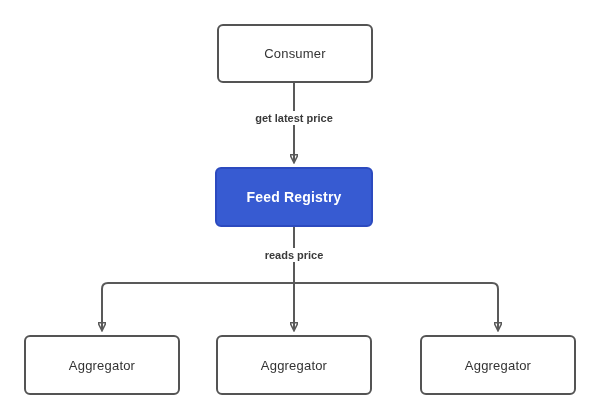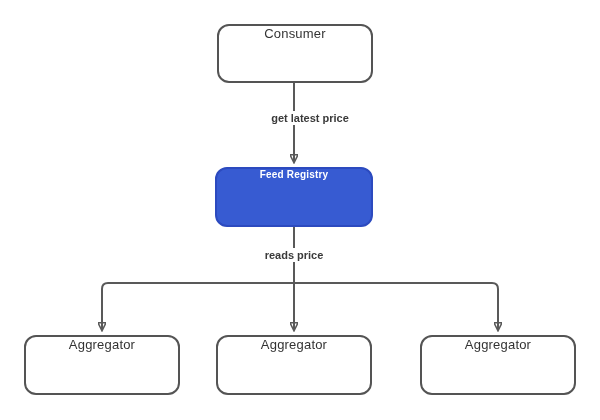--- a/index.html
+++ b/index.html
@@ -25,51 +25,51 @@
   .connectors path {
     fill: none;
     stroke: var(--connector, #595959);
     stroke-width: 2;
   }
   .node {
     position: absolute;
     box-sizing: border-box;
     background: var(--node-fill, #ffffff);
     border: 2px solid var(--node-border, #545454);
-    border-radius: 12px;
+    border-radius: 6px;
     display: flex;
-    align-items: flex-start;
+    align-items: center;
     justify-content: center;
     font-size: 13px;
     color: var(--node-text, #333333);
     letter-spacing: 0.2px;
   }
   .node.accent {
     background: var(--accent-fill, #375BD2);
     border-color: var(--accent-border, #2c4abf);
     color: var(--accent-text, #ffffff);
     font-weight: bold;
-    font-size: 10px;
+    font-size: 14px;
   }
   .node-consumer     { left: 217px; top: 24px;  width: 156px; height: 59px; }
   .node-registry     { left: 215px; top: 167px; width: 158px; height: 60px; }
   .node-aggregator-1 { left: 24px;  top: 335px; width: 156px; height: 60px; }
   .node-aggregator-2 { left: 216px; top: 335px; width: 156px; height: 60px; }
   .node-aggregator-3 { left: 420px; top: 335px; width: 156px; height: 60px; }
   .edge-label {
     position: absolute;
     transform: translate(-50%, -50%);
     background: var(--bg, #ffffff);
     padding: 1px 4px;
     font-size: 11px;
     font-weight: bold;
     color: var(--label-text, #3a3a3a);
     white-space: nowrap;
   }
-  .edge-label-1 { left: 294px; top: 118px; margin-left: 16px; }
+  .edge-label-1 { left: 294px; top: 118px; }
   .edge-label-2 { left: 294px; top: 255px; }
 </style>
 </head>
 <body>
 
 <div class="canvas" style="--bg: #ffffff; --node-fill: #ffffff; --node-border: #545454; --node-text: #333333; --accent-fill: #375BD2; --accent-border: #2c4abf; --accent-text: #ffffff; --connector: #595959; --label-text: #3a3a3a;">
 
   <svg class="connectors" viewBox="0 0 600 420" xmlns="http://www.w3.org/2000/svg">
     <defs>
       <marker id="arrowhead" viewBox="0 0 10 10" refX="9" refY="5" markerWidth="9.5" markerHeight="8" orient="auto" markerUnits="userSpaceOnUse">

